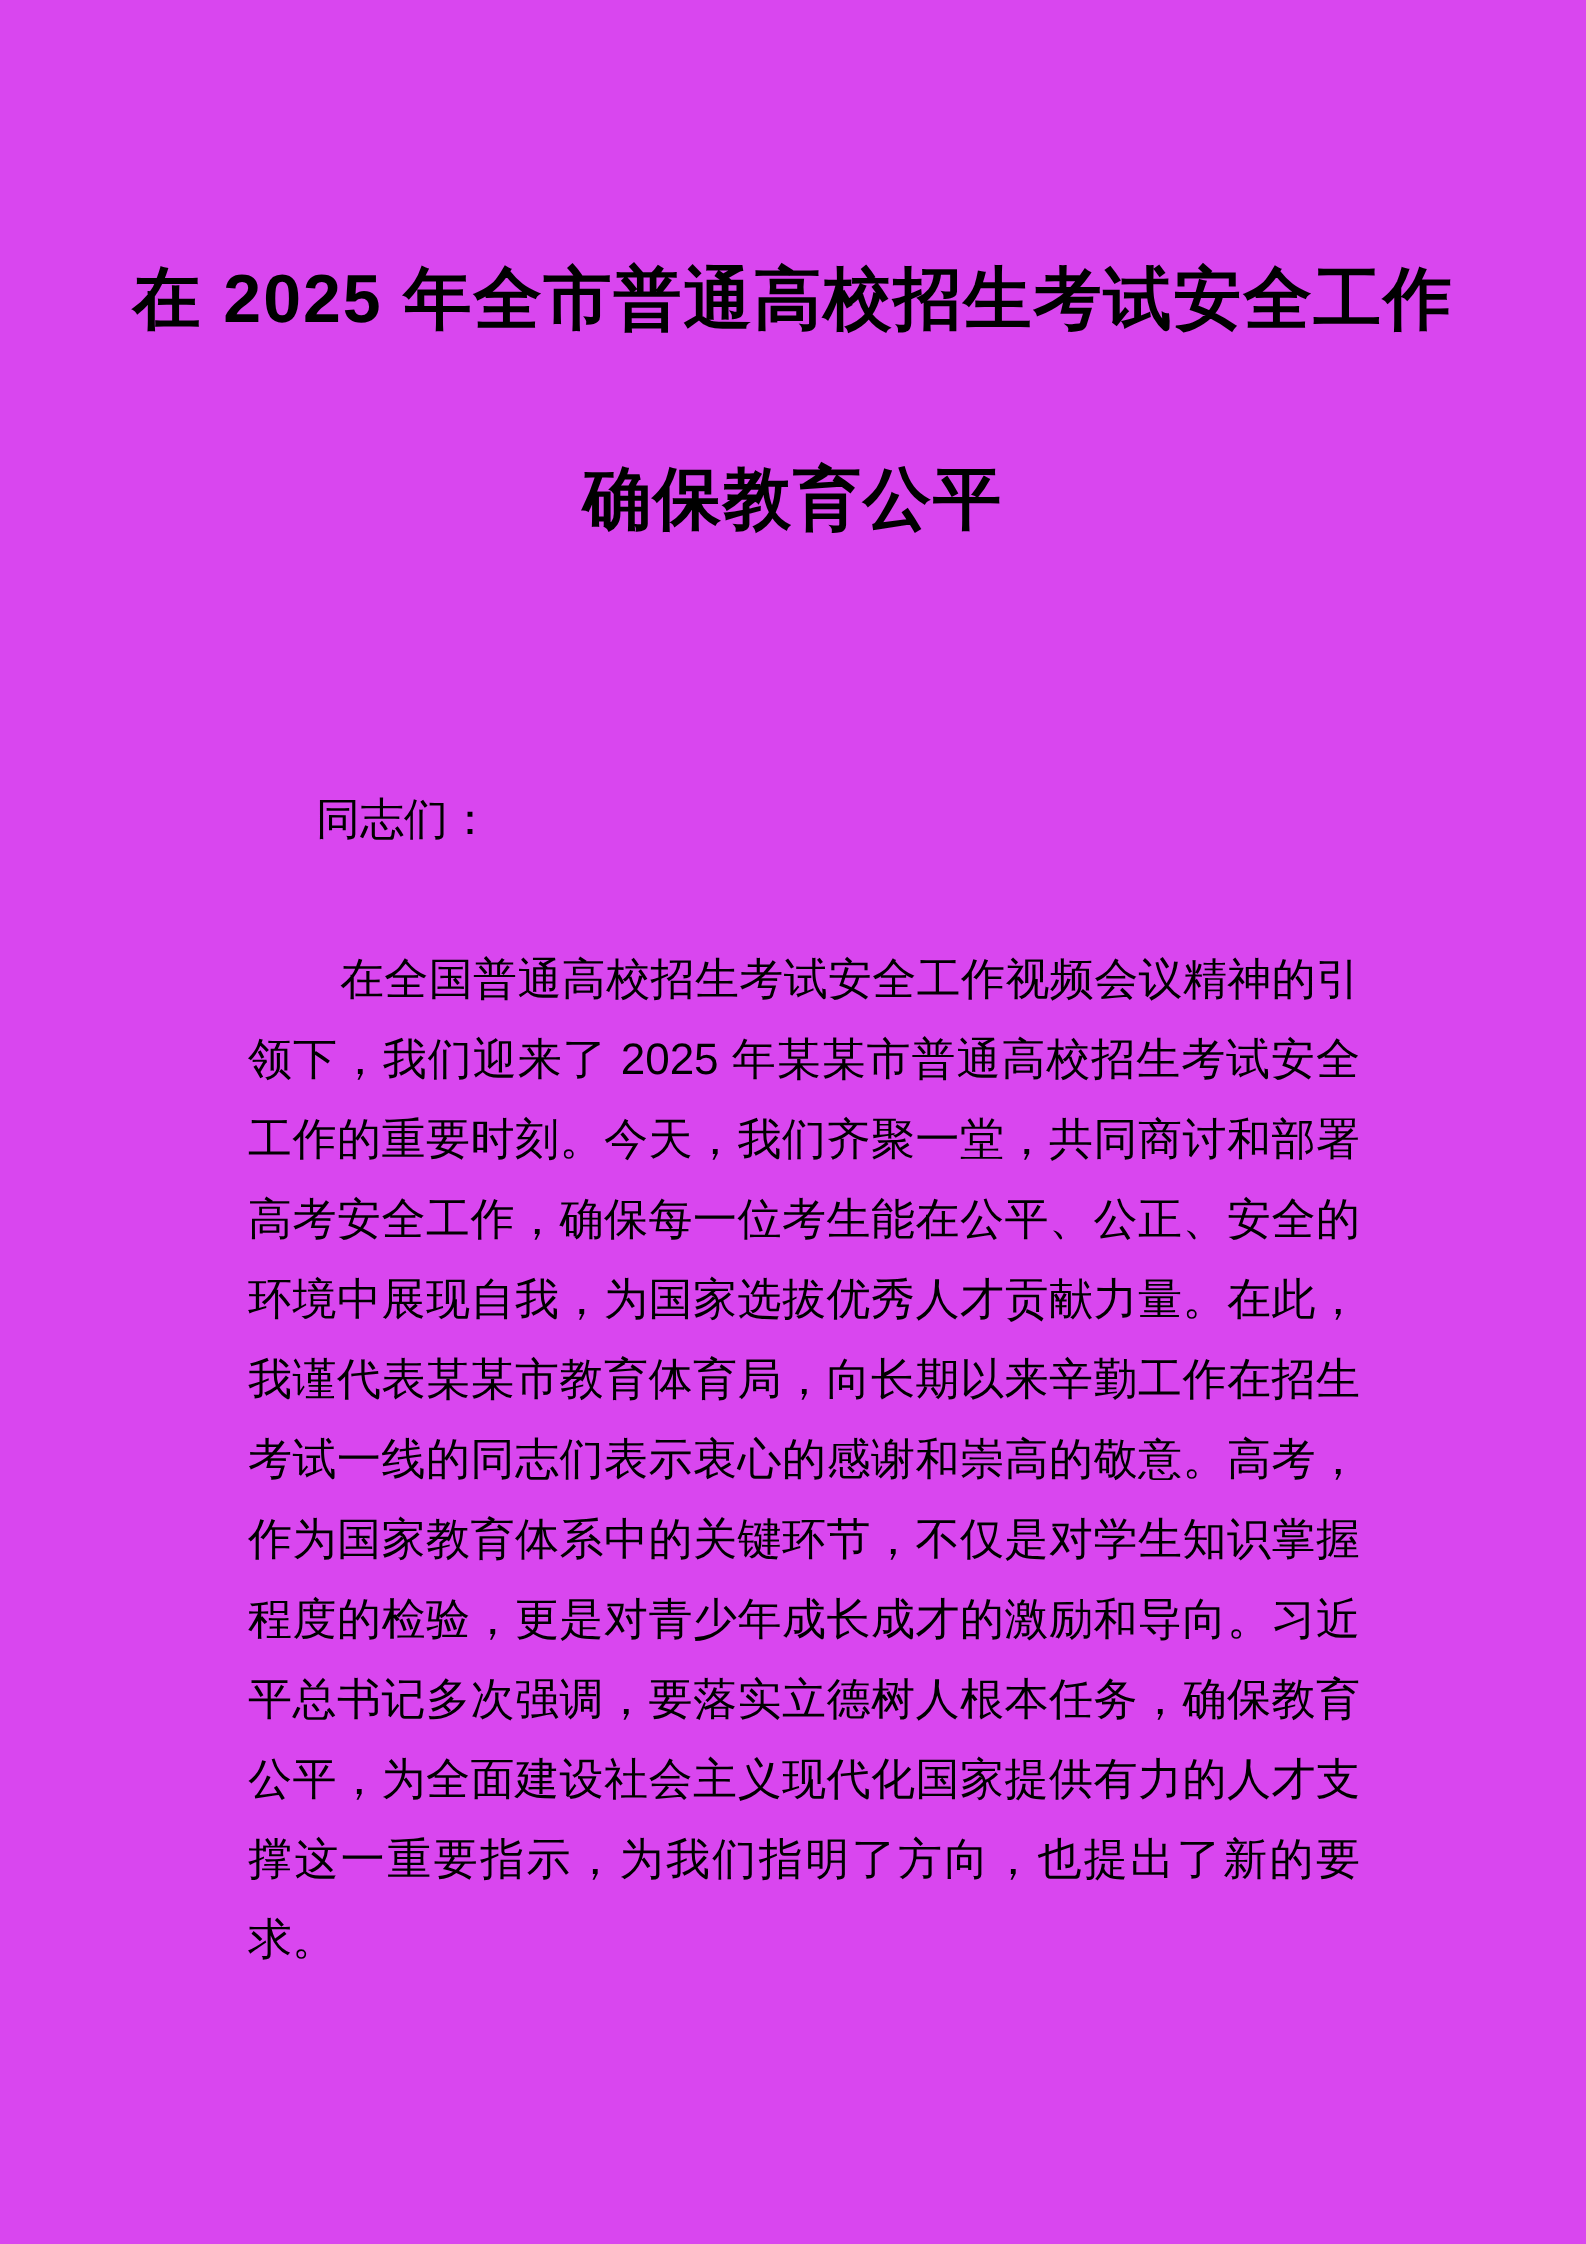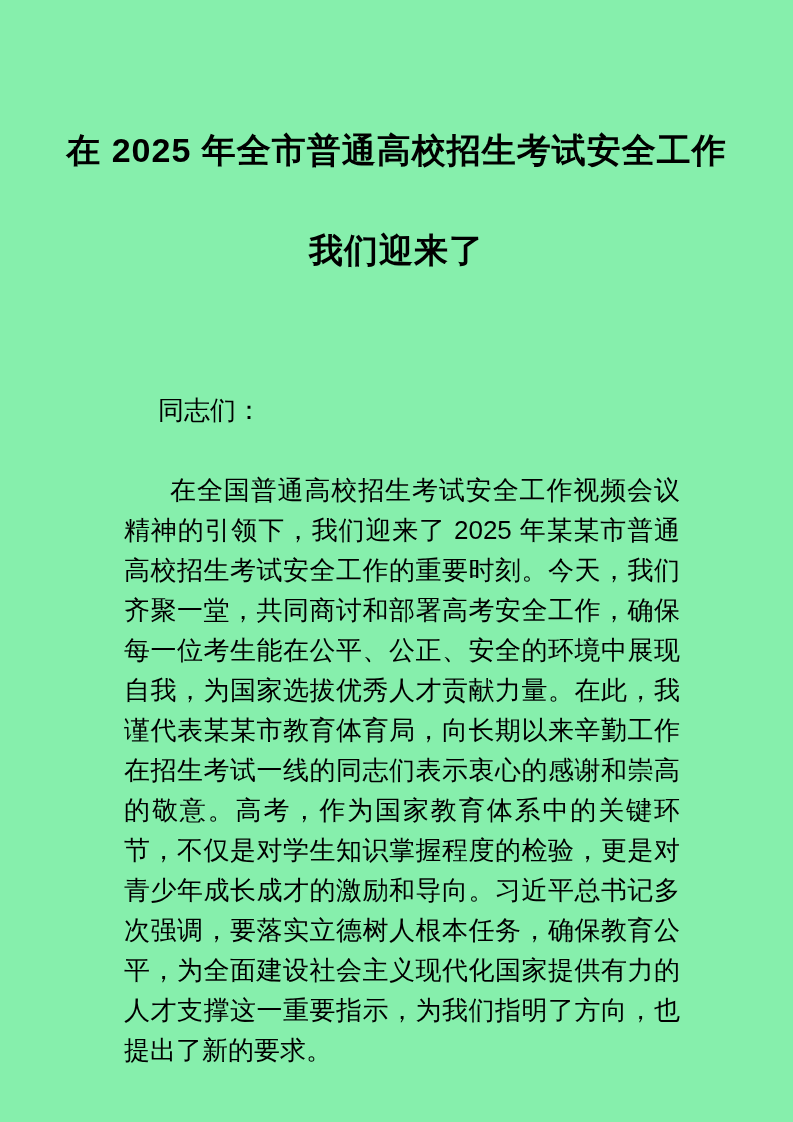--- a/index.html
+++ b/index.html
@@ -5,56 +5,56 @@
   html, body {
     margin: 0;
     padding: 0;
     background: #ffffff;
   }
   .page {
     position: relative;
     width: 793px;
     height: 1122px;
     margin: 0 auto;
-    background: #86efac;
+    background: #d946ef;
     color: #000000;
     font-family: "Liberation Sans", sans-serif;
     overflow: hidden;
   }
   .doc-title {
     margin: 0;
     padding-top: 100px;
     font-size: 34px;
     font-weight: bold;
     line-height: 100px;
     text-align: center;
     letter-spacing: 1px;
   }
   .doc-body {
     margin: 90px 113px 0 112px;
-    font-size: 26px;
+    font-size: 22px;
     line-height: 40px;
     text-align: justify;
     text-align-last: left;
   }
   .salutation {
     margin: 0;
     text-indent: 46px;
   }
   .paragraph {
     margin: 40px 0 0 12px;
     text-indent: 46px;
   }
 </style>
 </head>
 <body>
 
 <div class="page">
   <h1 class="doc-title">
     <div class="title-line">在 2025 年全市普通高校招生考试安全工作</div>
-    <div class="title-line">我们迎来了</div>
+    <div class="title-line">确保教育公平</div>
   </h1>
 
   <div class="doc-body">
     <p class="salutation">同志们：</p>
     <p class="paragraph">在全国普通高校招生考试安全工作视频会议精神的引领下，我们迎来了 2025 年某某市普通高校招生考试安全工作的重要时刻。今天，我们齐聚一堂，共同商讨和部署高考安全工作，确保每一位考生能在公平、公正、安全的环境中展现自我，为国家选拔优秀人才贡献力量。在此，我谨代表某某市教育体育局，向长期以来辛勤工作在招生考试一线的同志们表示衷心的感谢和崇高的敬意。高考，作为国家教育体系中的关键环节，不仅是对学生知识掌握程度的检验，更是对青少年成长成才的激励和导向。习近平总书记多次强调，要落实立德树人根本任务，确保教育公平，为全面建设社会主义现代化国家提供有力的人才支撑这一重要指示，为我们指明了方向，也提出了新的要求。</p>
   </div>
 </div>
 
 </body></html>

